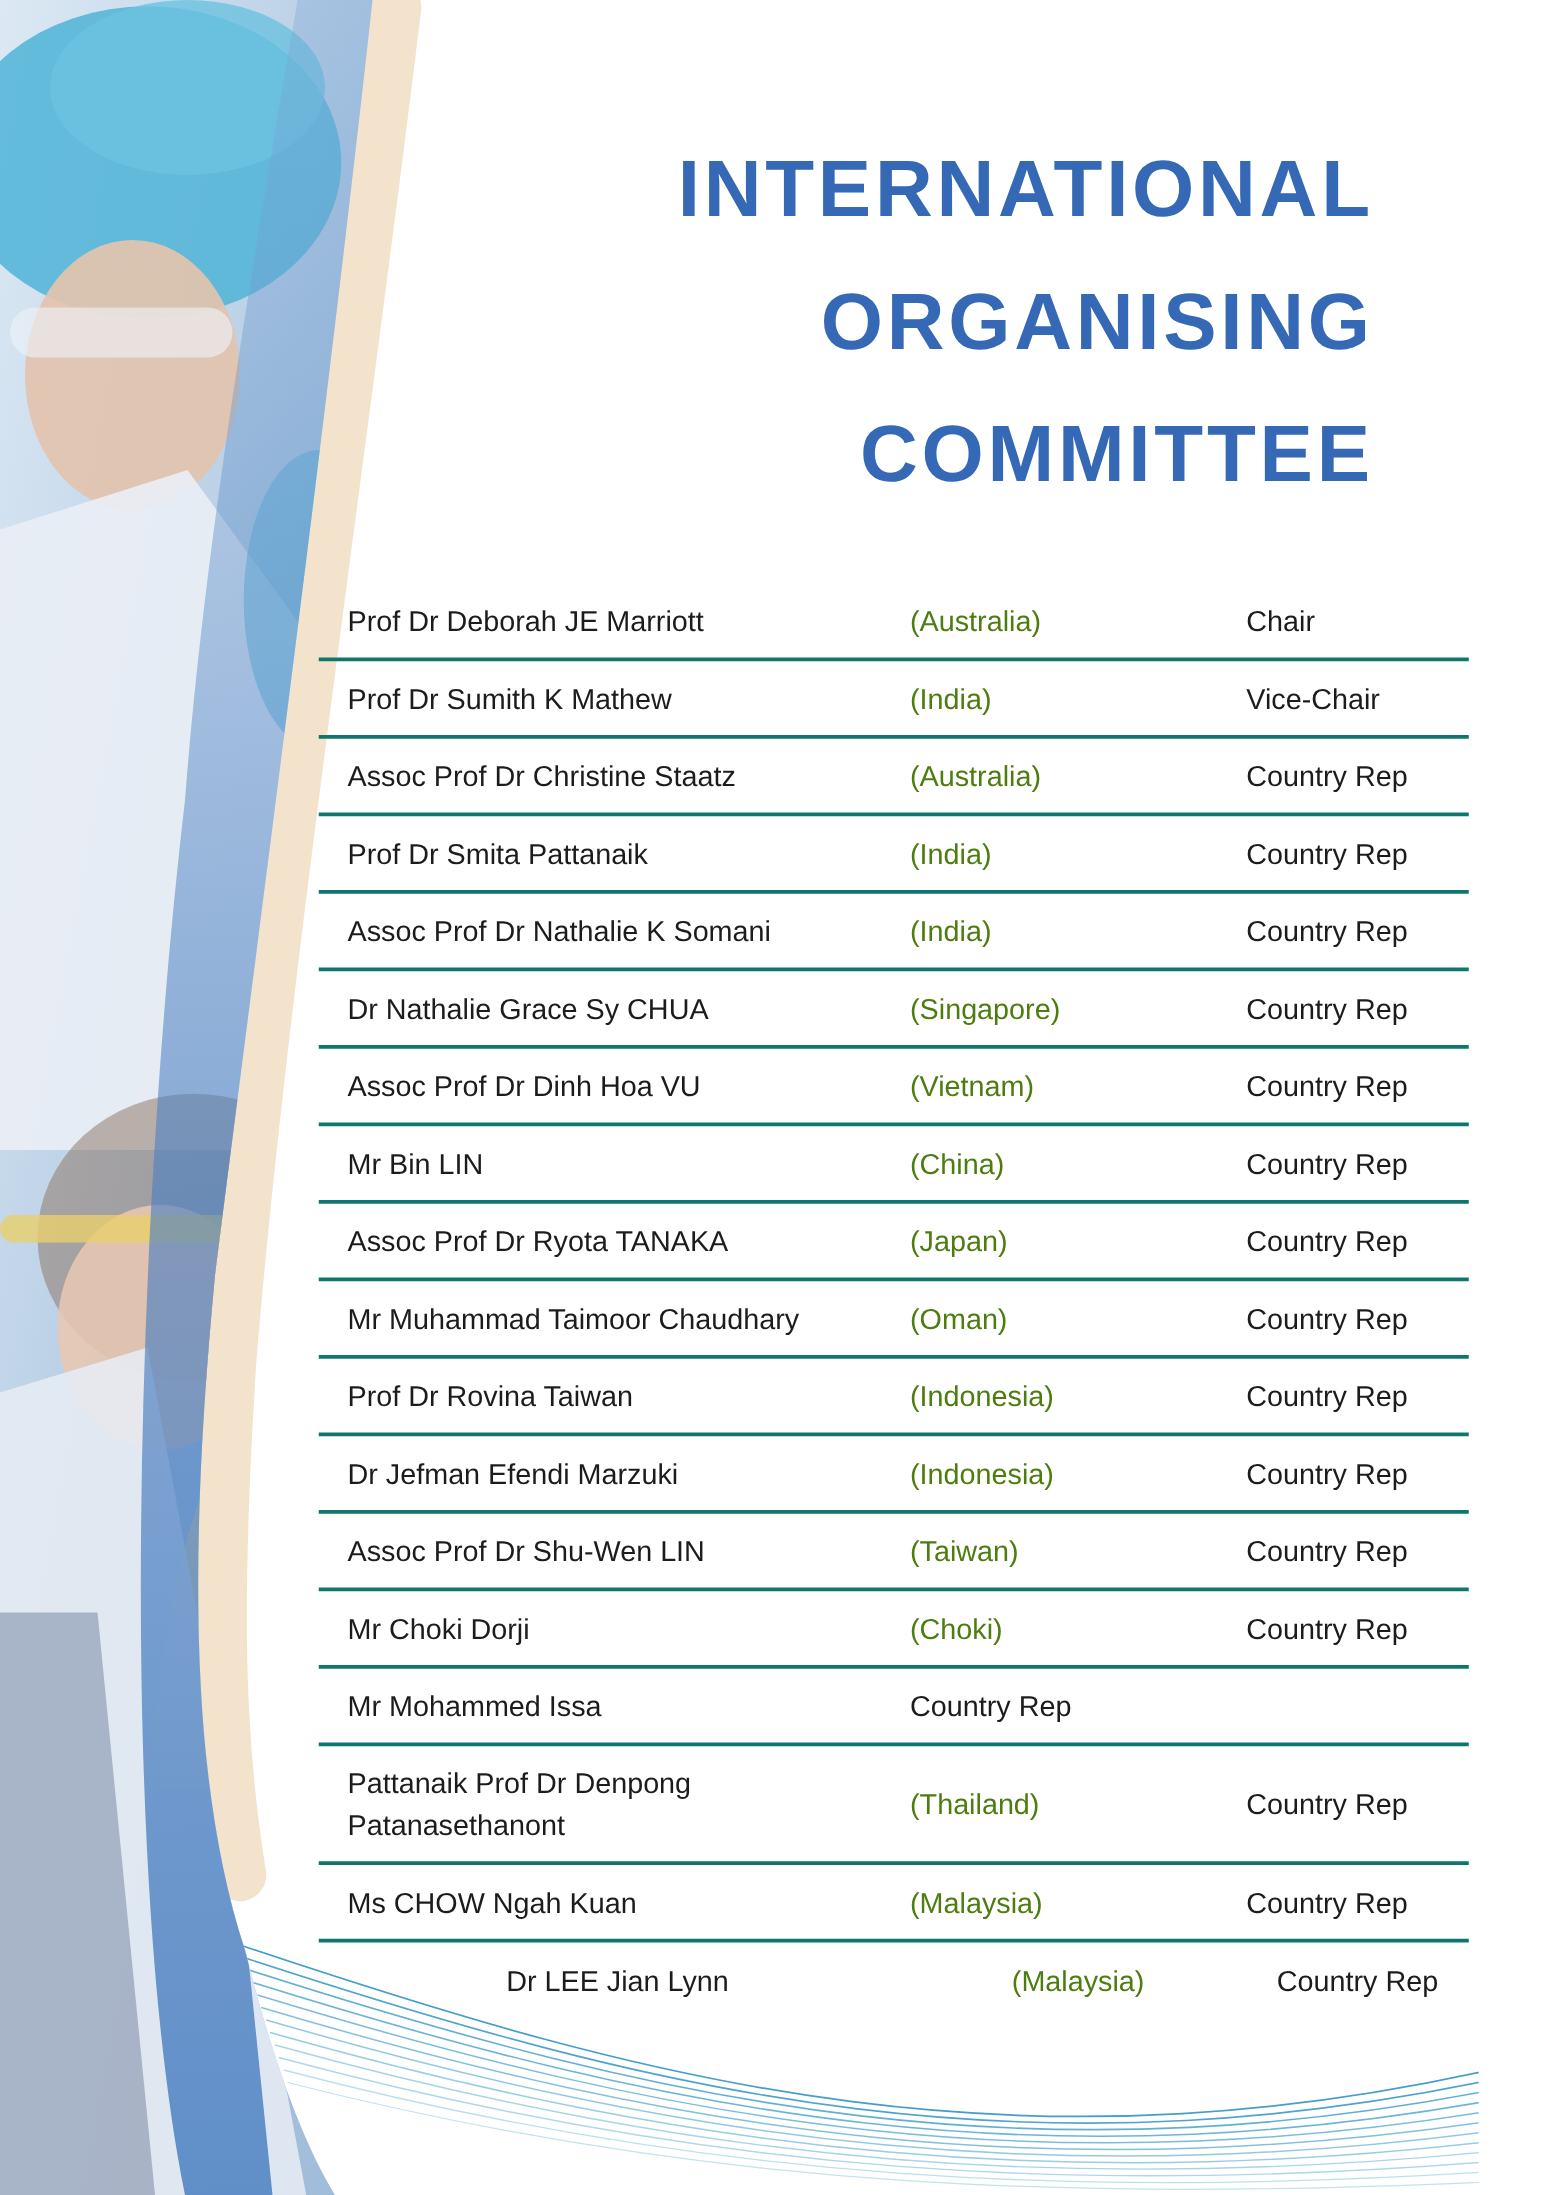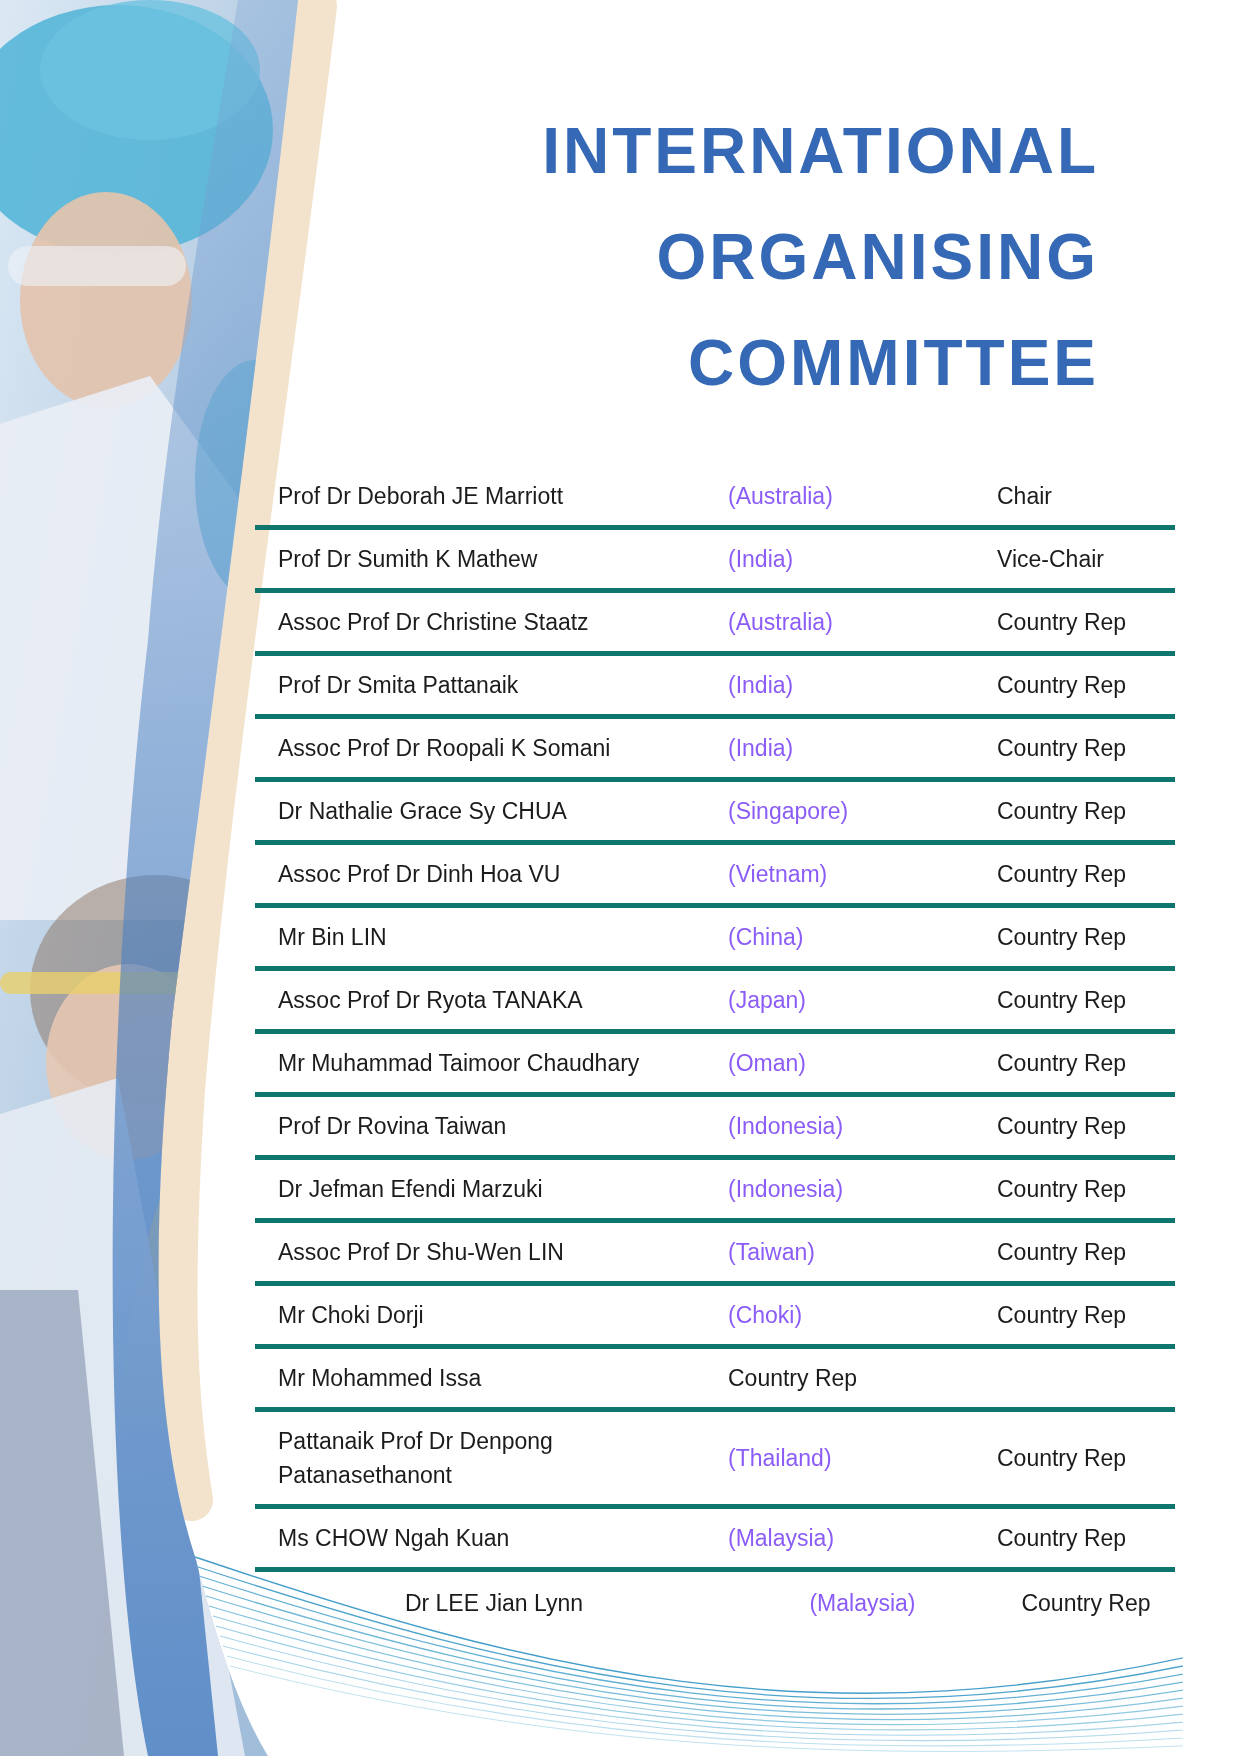--- a/index.html
+++ b/index.html
@@ -26,26 +26,26 @@
     position:absolute;left:255px;top:467px;width:920px;z-index:3;
     font-size:23px;
   }
   .row{
     display:grid;
     grid-template-columns:473px 269px 1fr;
     align-items:center;
     box-sizing:border-box;
     min-height:62px;
     padding:12px 0;
-    border-bottom:5px solid #0f766e;
+    border-bottom:3px solid #0f766e;
   }
   .row:last-child{border-bottom:none;text-align:center;}
   .cell{line-height:34px;}
   .cell.name{padding-left:23px;padding-right:18px;color:#1c1c1e;}
-  .cell.country{color:#8b5cf6;}
+  .cell.country{color:#4d7c0f;}
   .cell.role{color:#1c1c1e;}
 </style>
 </head>
 <body>
 
 <div class="page">
 
   <svg class="swoosh" width="1242" height="220" viewBox="0 0 1242 220" aria-hidden="true">
     <g fill="none">
       <path d="M192,20  C520,130 820,215 1242,108" stroke="#2f94c4" stroke-width="1.4" opacity="0.90"></path>
@@ -130,21 +130,21 @@
       <div class="cell role">Country Rep</div>
     </div>
 
     <div class="row">
       <div class="cell name">Prof Dr Smita Pattanaik</div>
       <div class="cell country">(India)</div>
       <div class="cell role">Country Rep</div>
     </div>
 
     <div class="row">
-      <div class="cell name">Assoc Prof Dr Roopali K Somani</div>
+      <div class="cell name">Assoc Prof Dr Nathalie K Somani</div>
       <div class="cell country">(India)</div>
       <div class="cell role">Country Rep</div>
     </div>
 
     <div class="row">
       <div class="cell name">Dr Nathalie Grace Sy CHUA</div>
       <div class="cell country">(Singapore)</div>
       <div class="cell role">Country Rep</div>
     </div>
 

